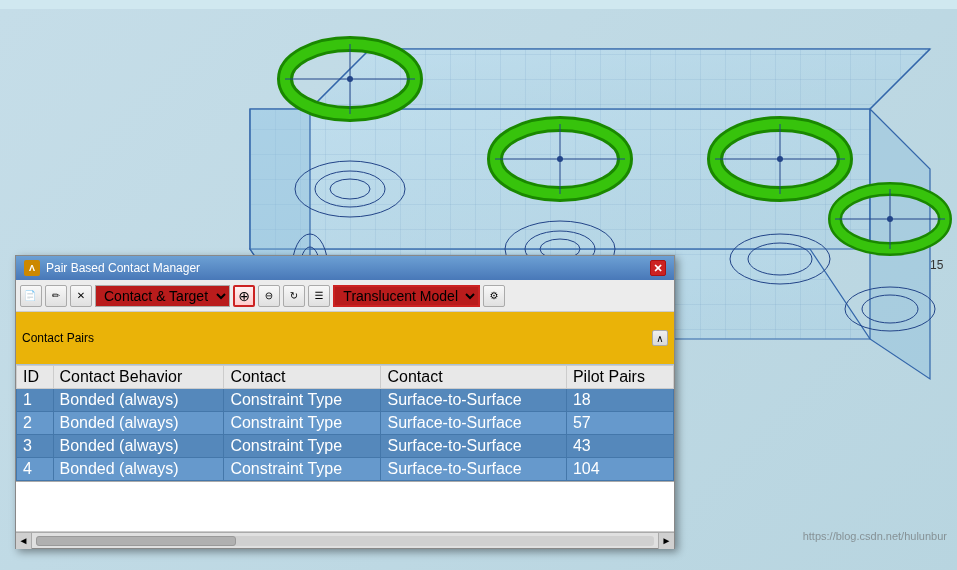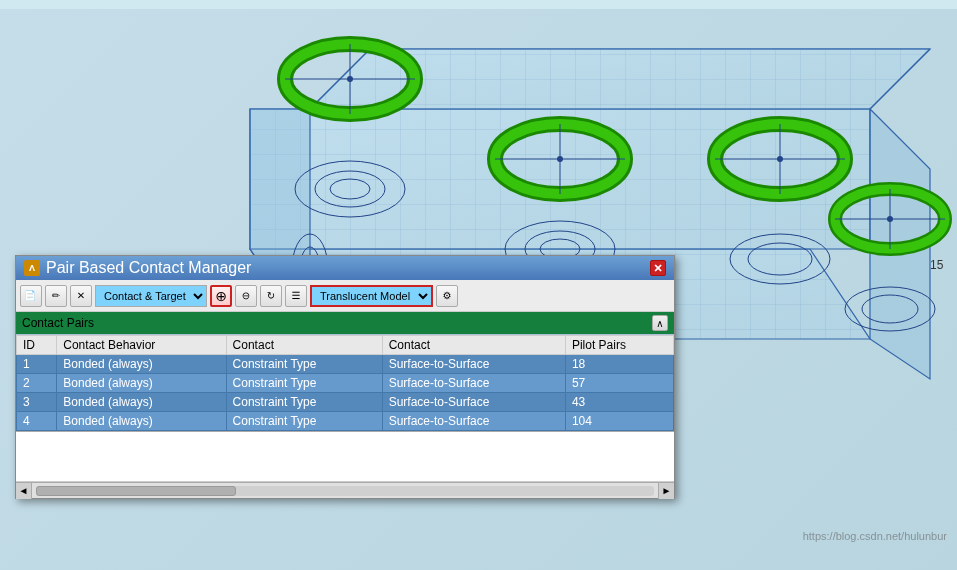--- a/index.html
+++ b/index.html
@@ -66,21 +66,21 @@
       border-radius: 2px;
       display: flex;
       align-items: center;
       justify-content: center;
       color: white;
       font-size: 9px;
       font-weight: bold;
     }
 
     .titlebar-title {
-      font-size: 16px;
+      font-size: 12px;
       font-weight: normal;
     }
 
     .titlebar-close {
       width: 16px;
       height: 16px;
       background: #cc2222;
       border: 1px solid #aa1111;
       border-radius: 2px;
       color: white;
@@ -117,35 +117,36 @@
     }
 
     .toolbar-btn.highlighted {
       border: 2px solid #cc2222;
       background: linear-gradient(to bottom, #fff0f0, #ffcccc);
     }
 
     .toolbar-dropdown {
       height: 22px;
       border: 1px solid #aaa;
-      background: #7dd3fc;
-      font-size: 11px;
+      background: #b91c1c;
+      font-size: 14px;
       padding: 0 4px;
       cursor: pointer;
     }
 
     .toolbar-dropdown.outlined {
       border: 2px solid #cc2222;
+      text-align: right;
     }
 
     
     .section-header {
-      background: #15803d;
+      background: #eab308;
       border-bottom: 1px solid #aac0d8;
-      padding: 3px 6px;
+      padding: 18px 6px;
       display: flex;
       align-items: center;
       justify-content: space-between;
       font-size: 12px;
       gap: 44px;
     }
 
     .section-collapse-btn {
       width: 16px;
       height: 16px;
@@ -162,21 +163,21 @@
     
     .table-container {
       overflow: auto;
       max-height: 160px;
       border-bottom: 1px solid #aaa;
     }
 
     table {
       width: 100%;
       border-collapse: collapse;
-      font-size: 12px;
+      font-size: 16px;
       border-radius: 17px;
     }
 
     thead th {
       background: #e8e8e8;
       border: 1px solid #ccc;
       padding: 2px 6px;
       text-align: left;
       font-weight: normal;
       white-space: nowrap;

